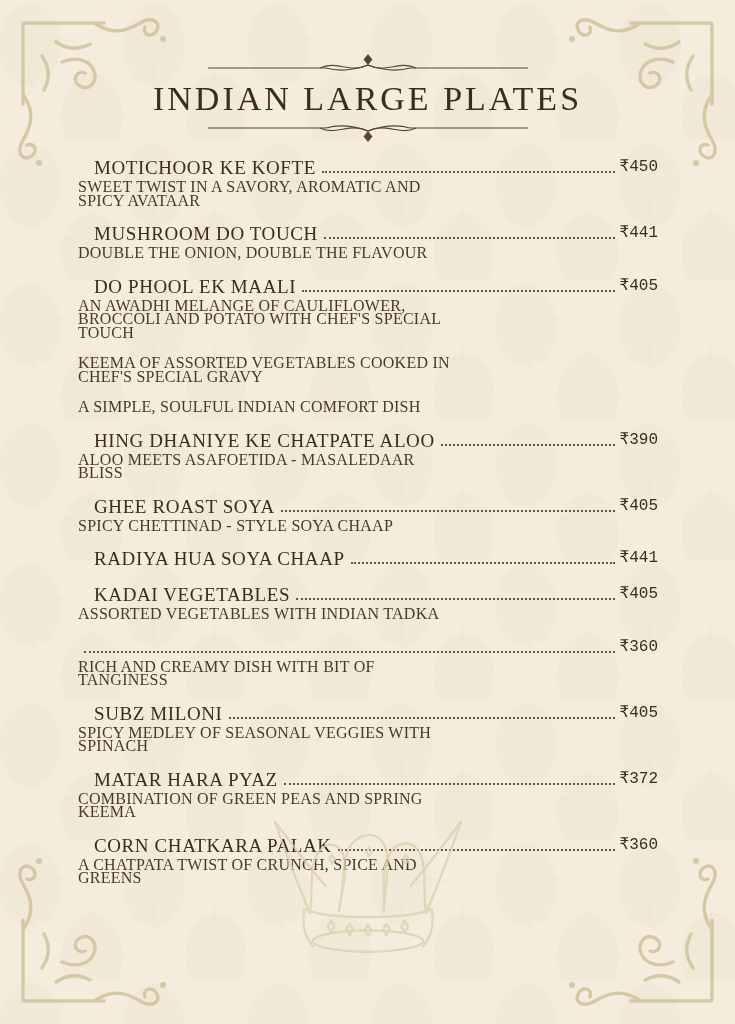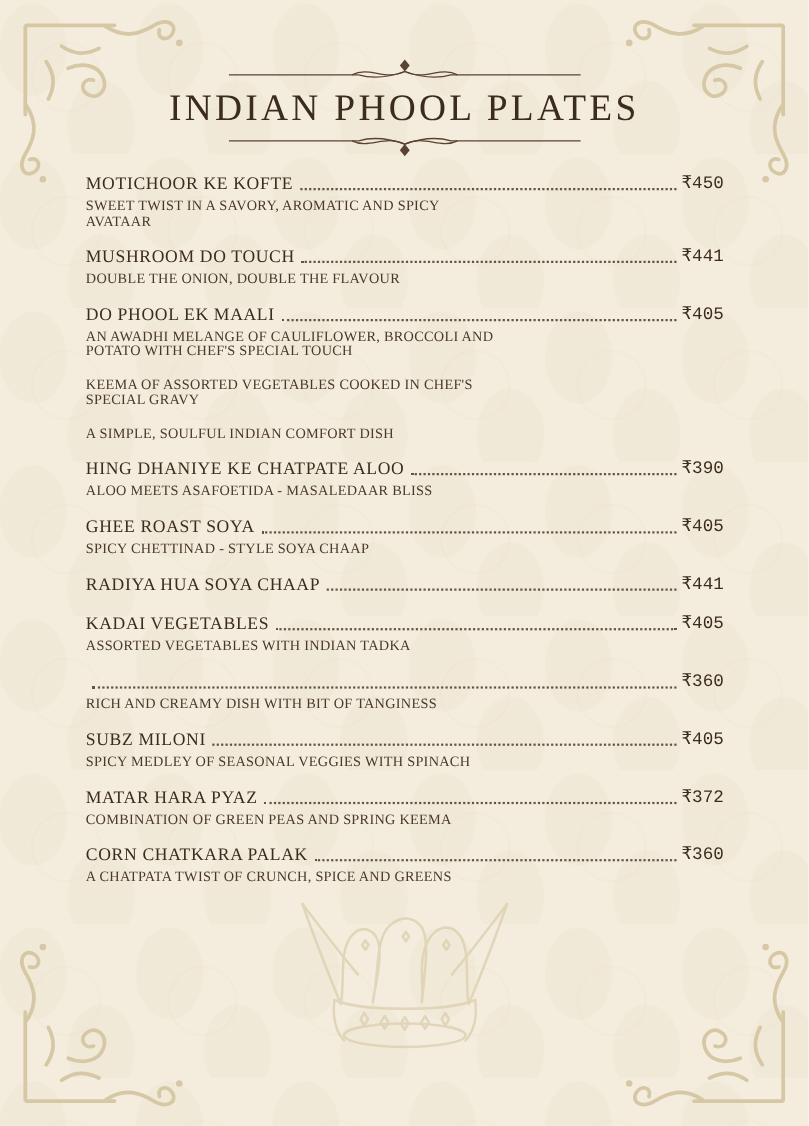--- a/index.html
+++ b/index.html
@@ -40,43 +40,44 @@
   }
 
   .menu{
     position:absolute;
     top:158px;left:78px;
     width:580px;
   }
   .item{margin-bottom:17px;}
   .row{display:flex;align-items:flex-end;}
   .name{
-    font-size:16px;
+    font-size:19px;
     letter-spacing:0.6px;
     color:#3c2c1f;
     white-space:nowrap;
     line-height:19px;
+    margin-left:16px;
   }
   .leader{
     flex:1;
     min-width:18px;
     margin:0 5px 4px 6px;
     border-bottom:2px dotted rgba(74,56,40,0.85);
   }
   .price{
     font-size:16px;
     color:#3c2c1f;
     white-space:nowrap;
     line-height:19px;
     font-family:Liberation Mono, monospace;
   }
   .desc{
     margin-top:3px;
     max-width:372px;
-    font-size:13px;
+    font-size:16px;
     letter-spacing:0.25px;
     line-height:13.5px;
     color:#4a382a;
   }
 
   .crown{
     position:absolute;
     left:50%;top:792px;
     transform:translateX(-50%);
     width:252px;height:176px;
@@ -144,21 +145,21 @@
   <div class="header">
     <svg class="divider" viewBox="0 0 320 24">
       <g stroke="#5a4330" fill="none" stroke-width="1.2">
         <path d="M0,16 H118"></path>
         <path d="M202,16 H320"></path>
         <path d="M112,16 C128,8 142,22 160,13 C178,22 192,8 208,16"></path>
         <path d="M118,16 C132,20 146,18 160,13 C174,18 188,20 202,16"></path>
       </g>
       <path d="M160,2 l4.5,5.5 L160,13 l-4.5,-5.5 Z" fill="#5a4330"></path>
     </svg>
-    <h1 class="title">INDIAN PHOOL PLATES</h1>
+    <h1 class="title">INDIAN LARGE PLATES</h1>
     <svg class="divider flip" viewBox="0 0 320 24">
       <g stroke="#5a4330" fill="none" stroke-width="1.2">
         <path d="M0,16 H118"></path>
         <path d="M202,16 H320"></path>
         <path d="M112,16 C128,8 142,22 160,13 C178,22 192,8 208,16"></path>
         <path d="M118,16 C132,20 146,18 160,13 C174,18 188,20 202,16"></path>
       </g>
       <path d="M160,2 l4.5,5.5 L160,13 l-4.5,-5.5 Z" fill="#5a4330"></path>
     </svg>
   </div>

